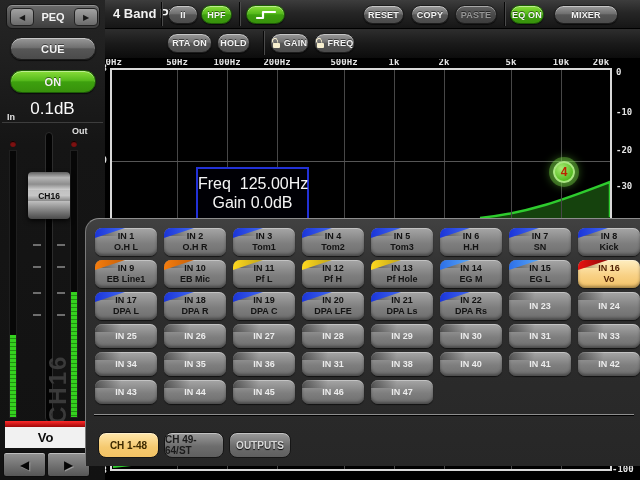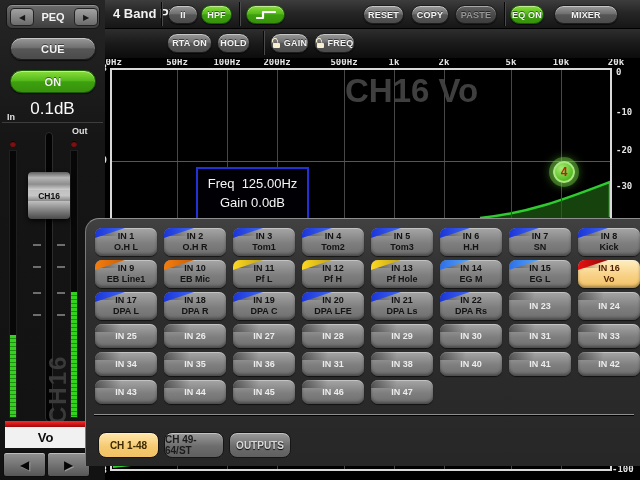--- a/index.html
+++ b/index.html
@@ -48,21 +48,21 @@
   
   .graph{left:110px;top:68px;width:502px;height:403px;background:#000;border:2px solid #d9d9d9;box-sizing:border-box;}
   .vgrid{position:absolute;top:0;width:1px;height:100%;background:#474747;}
   .hgrid{position:absolute;left:0;width:100%;height:1px;background:#565656;}
   .axlabel{position:absolute;font-family:"DejaVu Sans Mono",monospace;font-size:9px;font-weight:bold;color:#e4e4e4;}
   .freqlab{top:57px;width:40px;text-align:center;}
   .leftlab{left:81px;width:26px;text-align:right;}
   .rightlab{left:616px;}
   .wm{position:absolute;left:233px;top:2px;color:#3f3f3f;font-size:33px;font-weight:bold;white-space:nowrap;}
   .infobox{position:absolute;left:84px;top:97px;width:113px;height:55px;background:#000005;border:2px solid #2231d6;box-sizing:border-box;
-           color:#f5f5f5;font-size:13px;text-align:center;padding-top:5px;line-height:19px;white-space:pre;}
+           color:#f5f5f5;font-size:16px;text-align:center;padding-top:5px;line-height:19px;white-space:pre;}
   .marker4{left:553px;top:161px;width:22px;height:22px;border-radius:50%;
            background:radial-gradient(circle at 35% 30%,#a9ec74,#55bc22 70%,#3d9b12);
            border:2px solid #a9e87f;box-shadow:0 0 0 4px rgba(120,215,70,.40),0 0 10px 3px rgba(110,220,60,.45);
            display:flex;align-items:center;justify-content:center;color:#bb2200;font-size:12px;font-weight:bold;box-sizing:border-box;z-index:5;}
   
   .overlay{left:85px;top:218px;width:555px;height:248px;background:linear-gradient(180deg,#414141,#2e2e2e 25%,#272727);
            border-top:1px solid #8d8d8d;border-left:1px solid #7a7a7a;border-top-left-radius:14px;z-index:20;box-sizing:border-box;}
   .chgrid{position:absolute;left:9px;top:9px;display:grid;grid-template-columns:repeat(8,62px);grid-template-rows:28px 28px 28px 24px 24px 24px;column-gap:7px;row-gap:4px;}
   .ch{position:relative;border-radius:7px;background:linear-gradient(180deg,#a6a6a6,#7e7e7e 55%,#6e6e6e);
       box-shadow:inset 0 1px 0 rgba(255,255,255,.35),inset 0 -2px 3px rgba(0,0,0,.35),0 1px 1px rgba(0,0,0,.6);
@@ -93,21 +93,20 @@
   <div class="abs graph">
     <div class="vgrid" style="left:65px"></div>
     <div class="vgrid" style="left:115px"></div>
     <div class="vgrid" style="left:165px"></div>
     <div class="vgrid" style="left:232px"></div>
     <div class="vgrid" style="left:282px"></div>
     <div class="vgrid" style="left:332px"></div>
     <div class="vgrid" style="left:399px"></div>
     <div class="vgrid" style="left:449px"></div>
     <div class="hgrid" style="top:91px"></div>
-    <div class="wm">CH16 Vo</div>
     <svg width="100%" height="100%" viewBox="0 0 498 399">
       <path d="M368,148 C418,143 456,128 498,112 L498,148 Z" fill="#15420d"></path>
       <path d="M368,148 C418,143 456,128 498,112 L498,147" fill="none" stroke="#2ecc2e" stroke-width="2.5"></path>
       <path d="M1,397 L19,395" fill="none" stroke="#2ecc2e" stroke-width="2"></path>
     </svg>
     <div class="infobox"><span>Freq  125.00Hz</span><br><span>Gain 0.0dB</span></div>
   </div>
 
   <div class="abs marker4">
       <span>4</span>
@@ -115,21 +114,21 @@
 
   <span class="axlabel freqlab" style="left:91px">20Hz</span>
   <span class="axlabel freqlab" style="left:157px">50Hz</span>
   <span class="axlabel freqlab" style="left:207px">100Hz</span>
   <span class="axlabel freqlab" style="left:257px">200Hz</span>
   <span class="axlabel freqlab" style="left:324px">500Hz</span>
   <span class="axlabel freqlab" style="left:374px">1k</span>
   <span class="axlabel freqlab" style="left:424px">2k</span>
   <span class="axlabel freqlab" style="left:491px">5k</span>
   <span class="axlabel freqlab" style="left:541px">10k</span>
-  <span class="axlabel freqlab" style="left:596px">20k</span>
+  <span class="axlabel freqlab" style="left:581px">20k</span>
 
   <span class="axlabel leftlab" style="top:63px">+18</span>
   <span class="axlabel leftlab" style="top:155px">+10</span>
   <span class="axlabel leftlab" style="top:465px">-18</span>
 
   <span class="axlabel rightlab" style="top:67px">0</span>
   <span class="axlabel rightlab" style="top:107px">-10</span>
   <span class="axlabel rightlab" style="top:145px">-20</span>
   <span class="axlabel rightlab" style="top:181px">-30</span>
   <span class="axlabel" style="left:612px;top:464px">-100</span>

